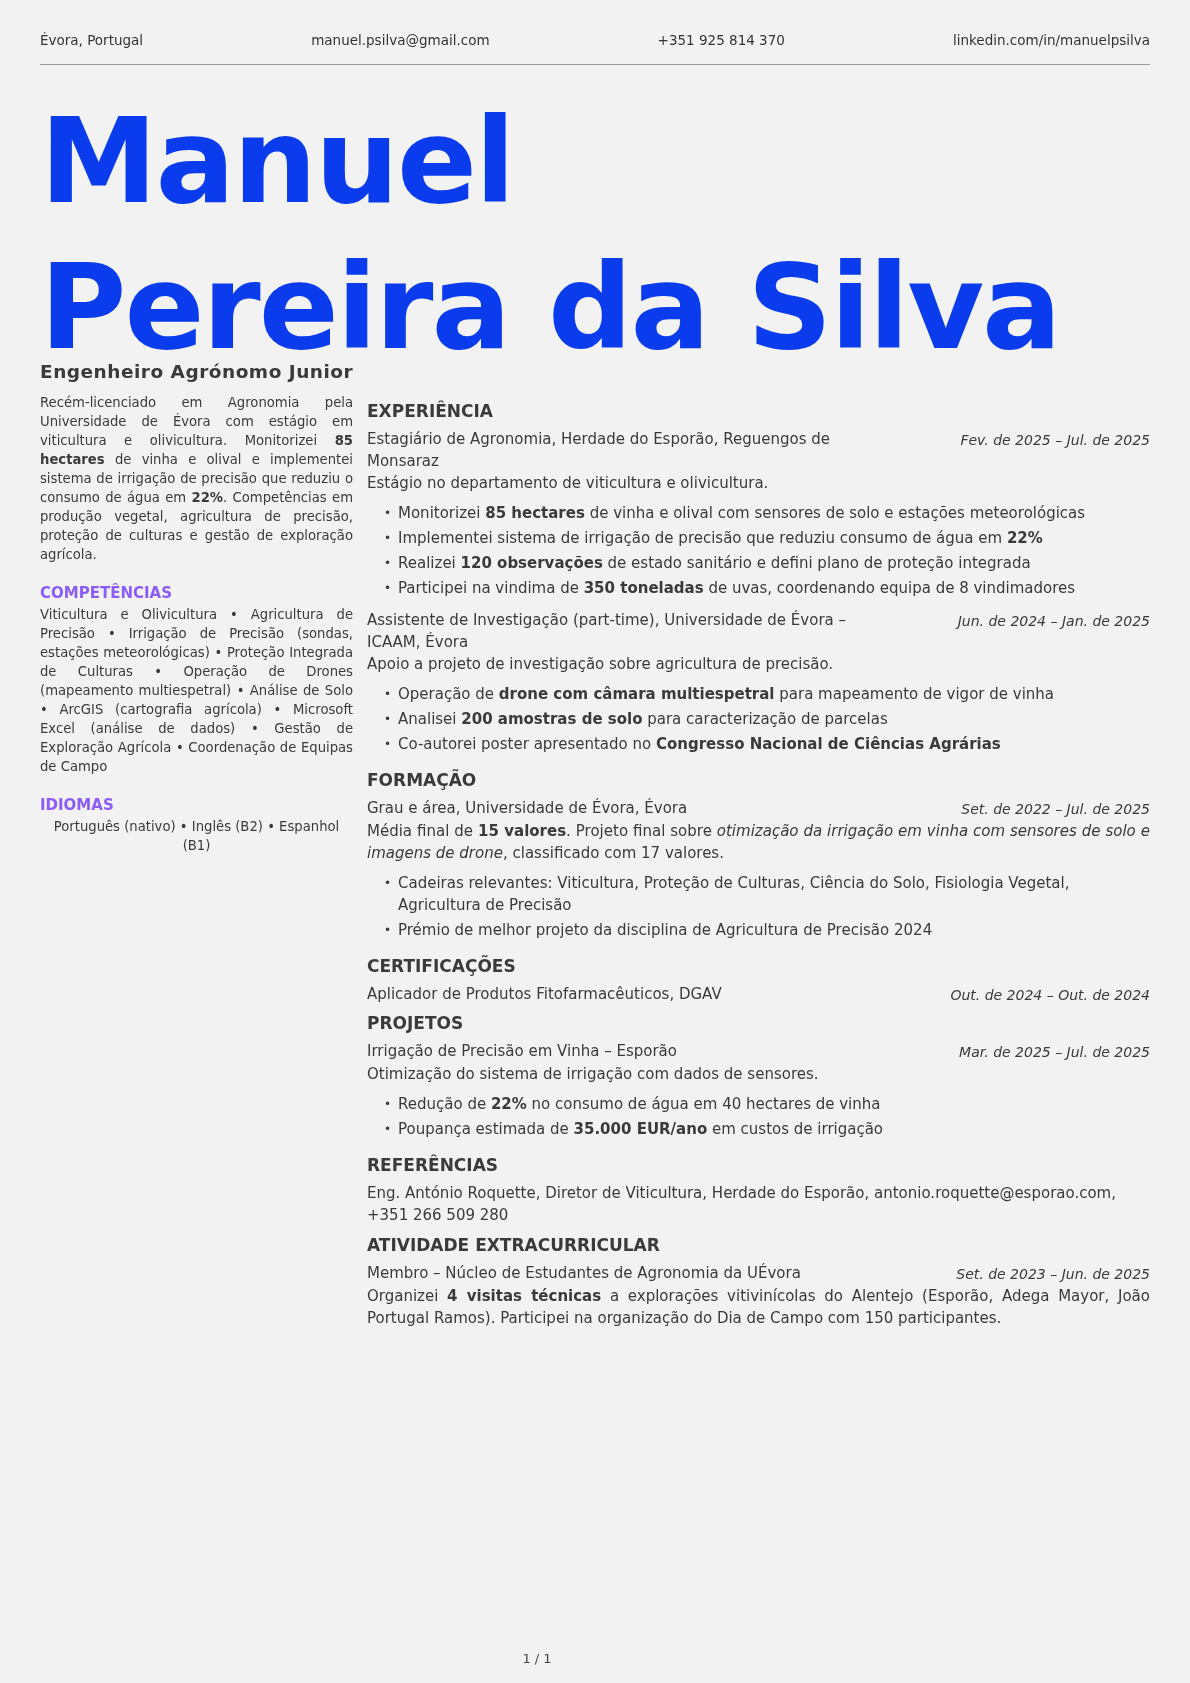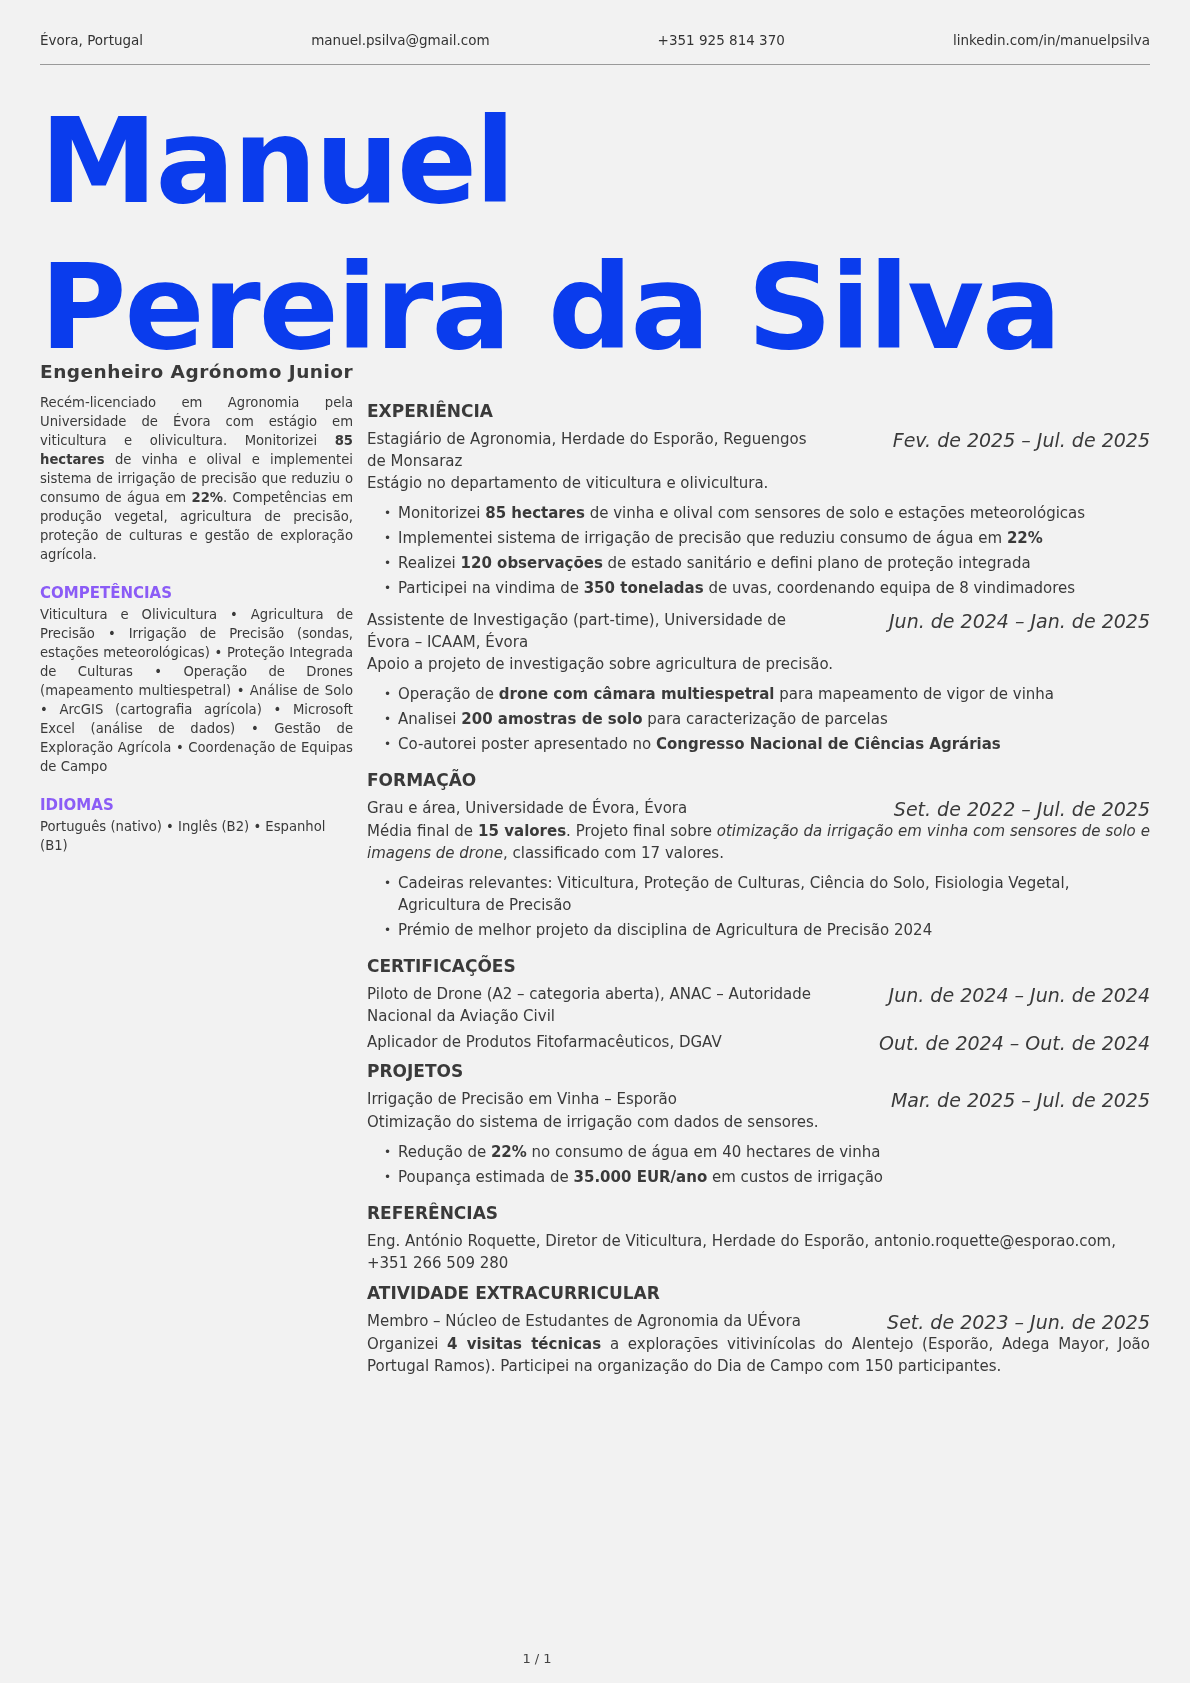--- a/index.html
+++ b/index.html
@@ -47,21 +47,21 @@
     font-size: 15px; line-height: 22px; color: #3a3a3a;
   }
   .right h2 {
     font-size: 17px; font-weight: bold; margin: 0 0 6px 0; color: #3a3a3a;
   }
   .entry-head {
     display: flex; justify-content: center; align-items: flex-start; gap: 48px;
   }
   .entry-title { flex: 1; padding-right: 16px; }
   .date {
-    font-style: italic; font-size: 19px; white-space: nowrap; color: #3a3a3a; padding-top: 1px;
+    font-style: italic; font-size: 14px; white-space: nowrap; color: #3a3a3a; padding-top: 1px;
   }
   .sub { margin: 0; }
   ul { margin: 8px 0 10px 0; padding-left: 31px; }
   ul li { margin: 0 0 3px 0; list-style: none; position: relative; }
   ul li::before { content: "•"; position: absolute; left: -14px; font-size: 12px; }
   .section { margin-bottom: 14px; }
   .justify { text-align: justify; }
   .footer {
     position: absolute; left: 0; width: 1074px; top: 1651px;
     text-align: center; font-size: 13px; color: #444;
@@ -83,21 +83,21 @@
 </h1>
 
 <aside class="left">
   <div class="role">Engenheiro Agrónomo Junior</div>
   <p><span>Recém-licenciado em Agronomia pela Universidade de Évora com estágio em viticultura e olivicultura. Monitorizei </span><b>85 hectares</b><span> de vinha e olival e implementei sistema de irrigação de precisão que reduziu o consumo de água em </span><b>22%</b><span>. Competências em produção vegetal, agricultura de precisão, proteção de culturas e gestão de exploração agrícola.</span></p>
 
   <h3>COMPETÊNCIAS</h3>
   <p>Viticultura e Olivicultura • Agricultura de Precisão • Irrigação de Precisão (sondas, estações meteorológicas) • Proteção Integrada de Culturas • Operação de Drones (mapeamento multiespetral) • Análise de Solo • ArcGIS (cartografia agrícola) • Microsoft Excel (análise de dados) • Gestão de Exploração Agrícola • Coordenação de Equipas de Campo</p>
 
   <h3>IDIOMAS</h3>
-  <p style="text-align:left">Português (nativo) • Inglês (B2) • Espanhol (B1)</p>
+  <p style="text-align:center">Português (nativo) • Inglês (B2) • Espanhol (B1)</p>
 </aside>
 
 <main class="right">
   <section class="section">
     <h2>EXPERIÊNCIA</h2>
 
     <div>
       <div class="entry-head">
         <div class="entry-title">Estagiário de Agronomia, Herdade do Esporão, Reguengos de Monsaraz</div>
         <div class="date">Fev. de 2025 – Jul. de 2025</div>
@@ -133,24 +133,20 @@
     </div>
     <p class="sub justify"><span>Média final de </span><b>15 valores</b><span>. Projeto final sobre </span><i>otimização da irrigação em vinha com sensores de solo e imagens de drone</i><span>, classificado com 17 valores.</span></p>
     <ul>
       <li>Cadeiras relevantes: Viticultura, Proteção de Culturas, Ciência do Solo, Fisiologia Vegetal, Agricultura de Precisão</li>
       <li>Prémio de melhor projeto da disciplina de Agricultura de Precisão 2024</li>
     </ul>
   </section>
 
   <section class="section" style="margin-bottom:6px">
     <h2>CERTIFICAÇÕES</h2>
-    <div class="entry-head" style="margin-bottom:4px">
-      <div class="entry-title">Piloto de Drone (A2 – categoria aberta), ANAC – Autoridade Nacional da Aviação Civil</div>
-      <div class="date">Jun. de 2024 – Jun. de 2024</div>
-    </div>
     <div class="entry-head">
       <div class="entry-title">Aplicador de Produtos Fitofarmacêuticos, DGAV</div>
       <div class="date">Out. de 2024 – Out. de 2024</div>
     </div>
   </section>
 
   <section class="section">
     <h2>PROJETOS</h2>
     <div class="entry-head">
       <div class="entry-title">Irrigação de Precisão em Vinha – Esporão</div>

